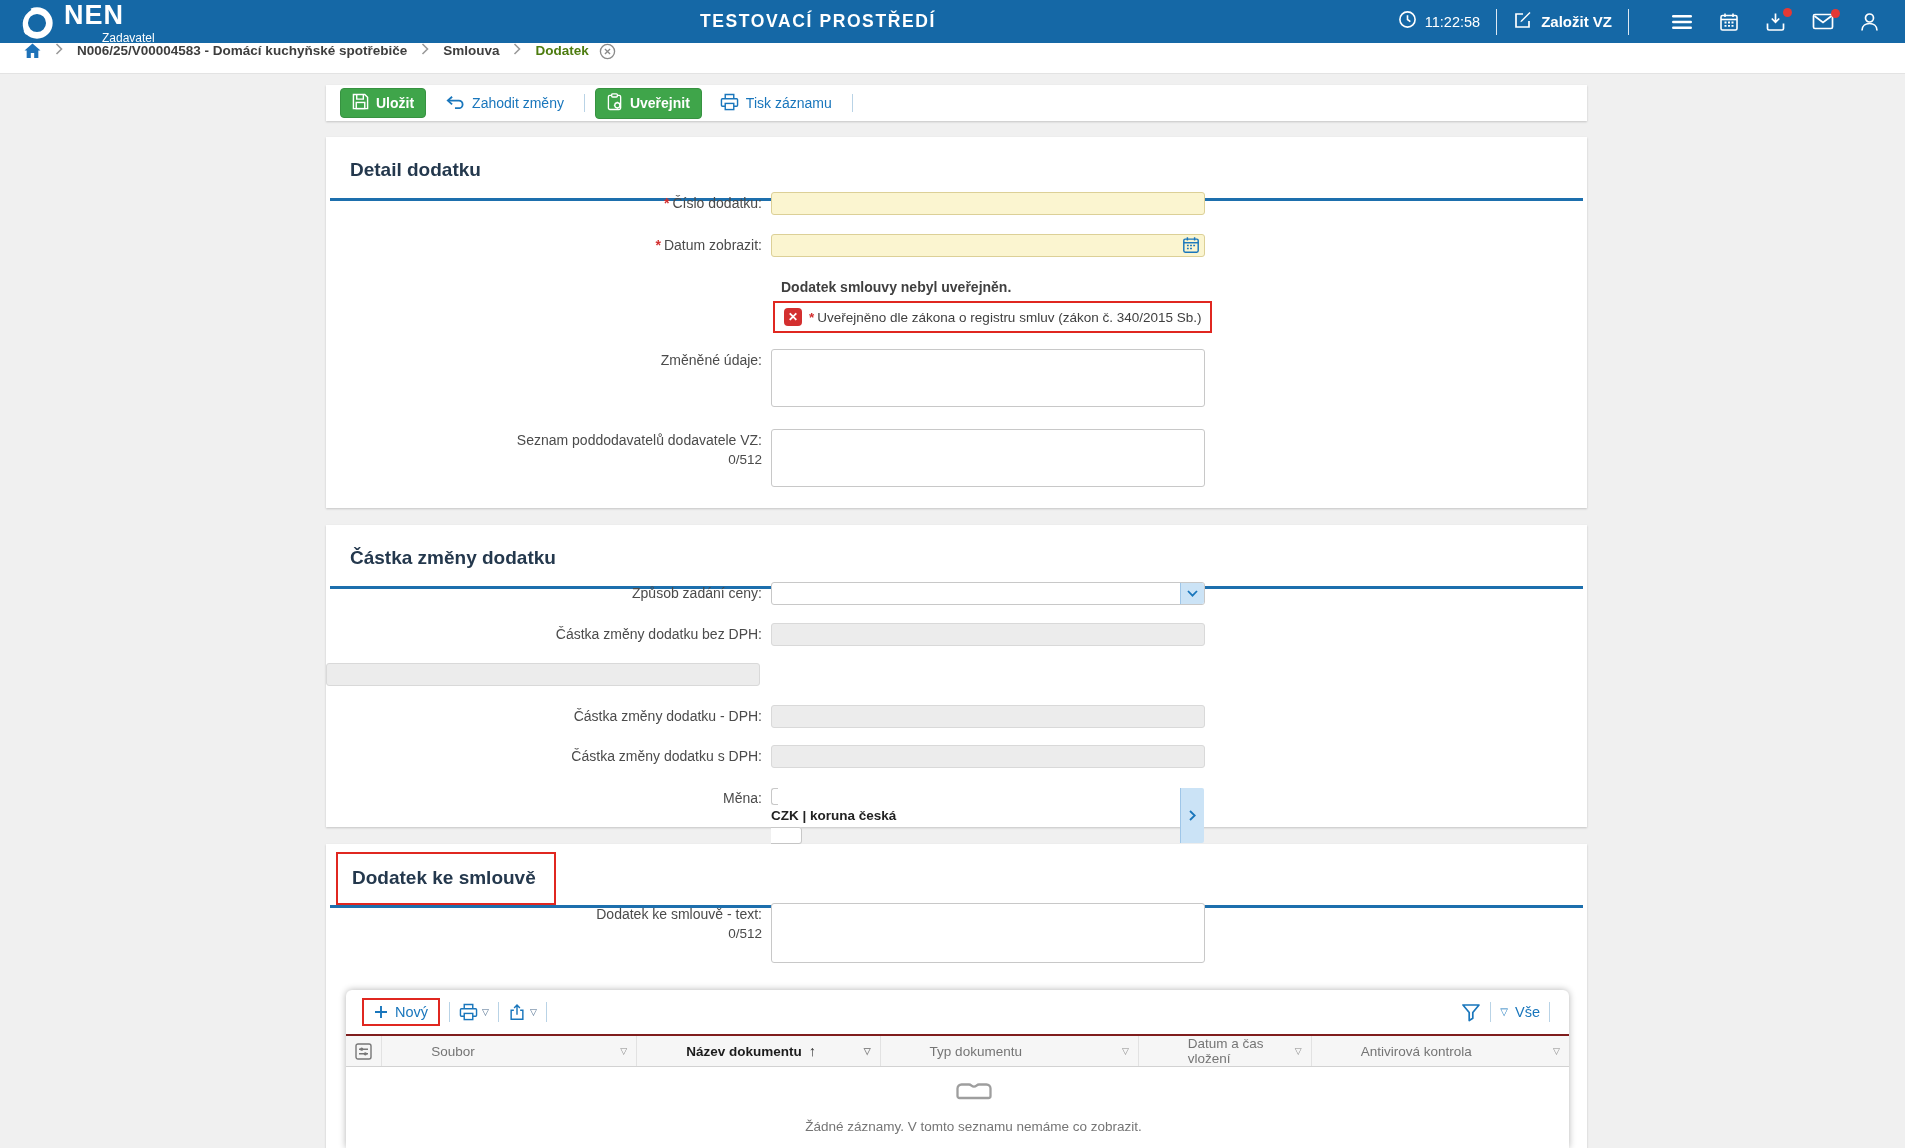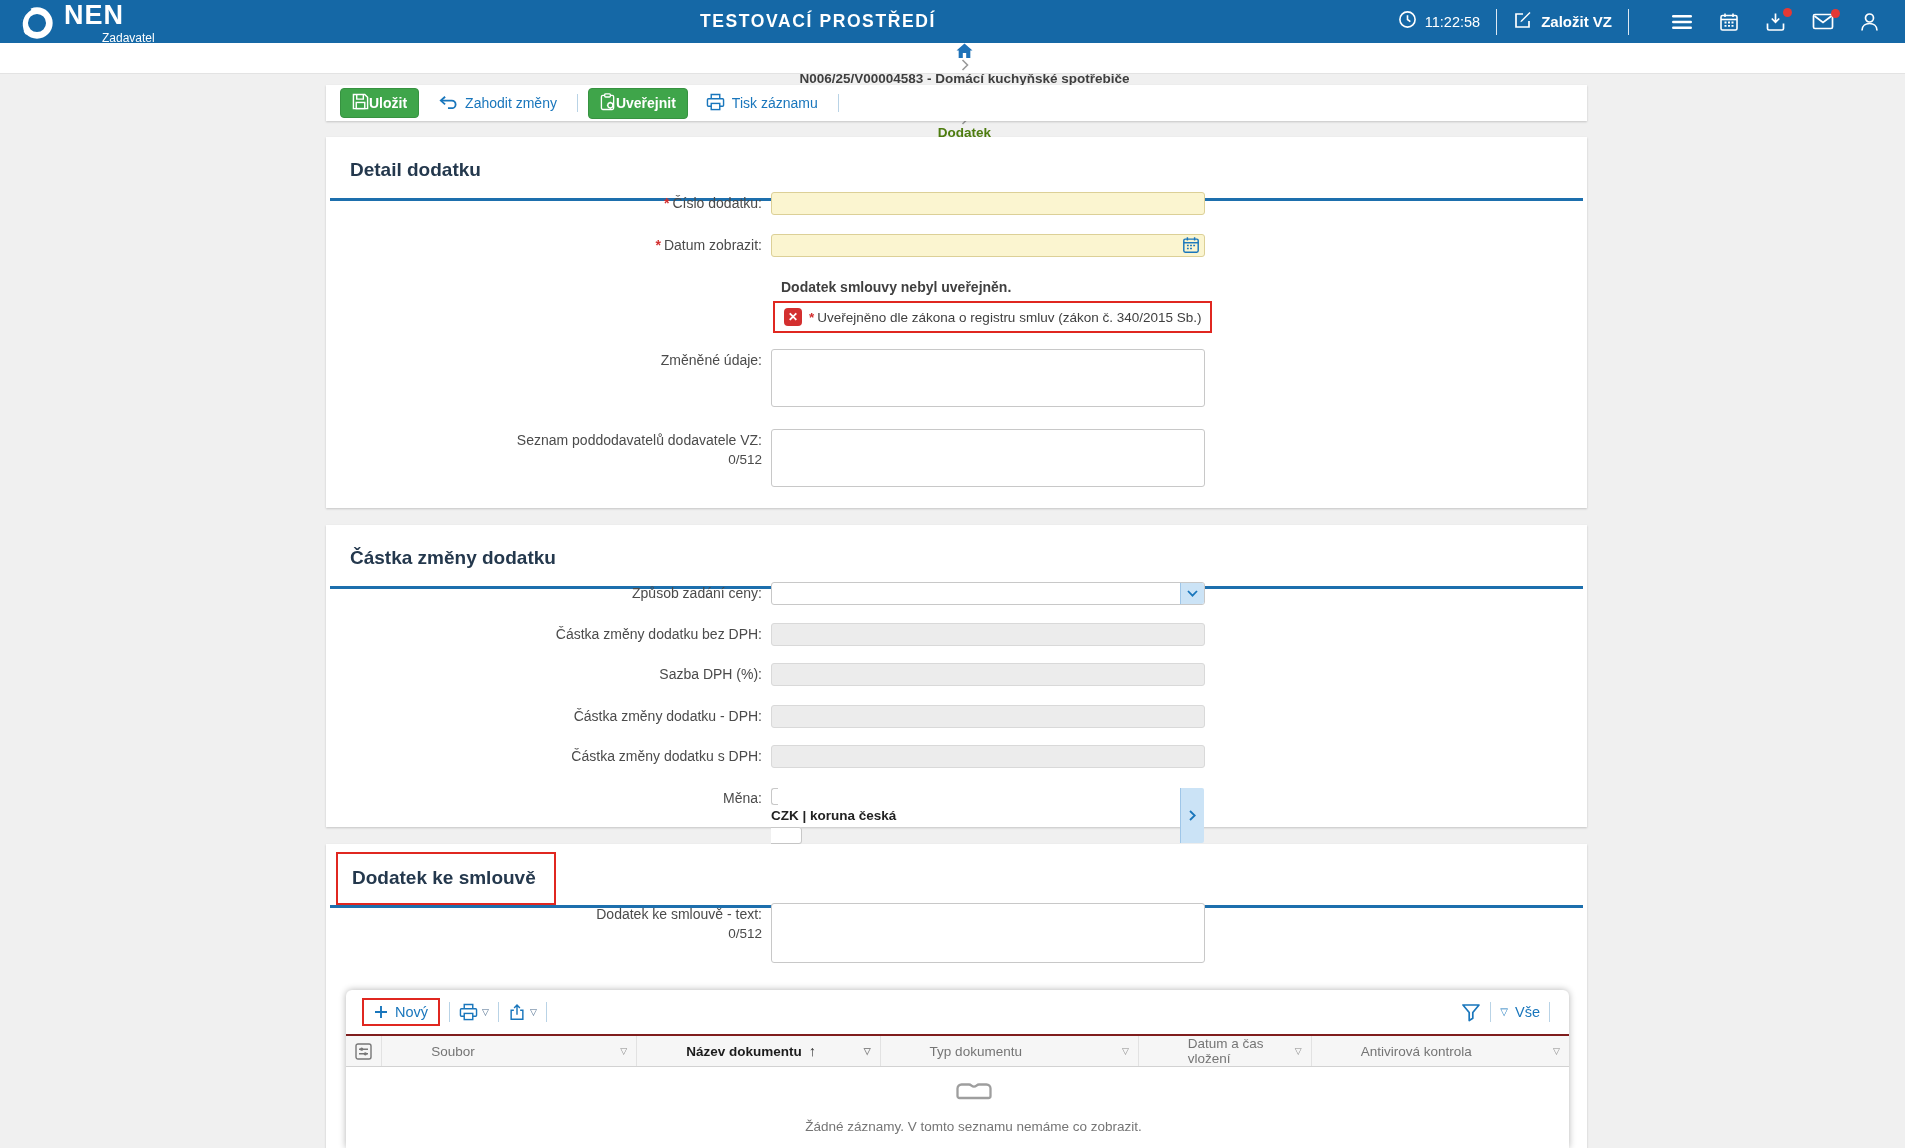--- a/index.html
+++ b/index.html
@@ -18,39 +18,39 @@
   .hsep { width:1px; height:26px; background:rgba(255,255,255,.85); margin:0 16px; }
   .hbtn { display:flex; align-items:center; gap:8px; cursor:pointer; }
   .hicon { position:relative; display:flex; align-items:center; justify-content:center; margin-left:26px; cursor:pointer; }
   .hicon:first-child { margin-left:0; }
   .clock-group { display:flex; align-items:center; gap:8px; }
   .clock-time { font-size:14.5px; }
   .newvz-label { font-size:15px; font-weight:bold; }
   .badge { position:absolute; top:-4px; right:-6px; width:9px; height:9px; border-radius:50%; background:#e53935; }
 
   
-  .breadcrumb { position:absolute; top:43px; left:0; width:100%; height:31px; background:#fff; display:flex; align-items:center; padding-left:24px; border-bottom:1px solid #e3e3e3;flex-direction:column; }
+  .breadcrumb { position:absolute; top:43px; left:0; width:100%; height:31px; background:#fff; display:flex; align-items:flex-start; padding-left:24px; border-bottom:1px solid #e3e3e3; }
   .bc-item { font-size:13.5px; font-weight:bold; color:#3e3e3e; cursor:pointer; }
   .bc-item.current { color:#4d7c0f; }
   .bc-chev { margin:0 14px; display:flex; }
   .bc-home { display:flex; cursor:pointer; }
   .bc-close { margin-left:10px; display:flex; cursor:pointer; }
 
   
   .panel { position:absolute; left:326px; width:1261px; background:#fff; box-shadow:0 1px 2px rgba(0,0,0,.18); }
   .toolbar-panel { top:85px; height:36px; display:flex; align-items:center; padding-left:14px; }
   .detail-panel { top:137px; height:371px; }
   .amount-panel { top:525px; height:302px; }
   .addendum-panel { top:844px; height:304px; }
 
   .section-title { margin:10px; padding:12px 14px 7px 14px; font-size:19px; font-weight:bold; color:#24384d; }
   .rule { height:3px; background:#1d6fad; margin:0 4px; }
 
   
-  .btn-green { display:inline-flex; align-items:center; gap:0; background:#3fa54a; color:#fff; border:1px solid #379241; border-radius:4px; padding:4px 11px; font-size:14px; font-weight:bold; cursor:pointer; margin-right:12px; }
+  .btn-green { display:inline-flex; align-items:center; gap:7px; background:#3fa54a; color:#fff; border:1px solid #379241; border-radius:4px; padding:4px 11px; font-size:14px; font-weight:bold; cursor:pointer; margin-right:12px; }
   .link-btn { display:inline-flex; align-items:center; gap:7px; color:#1976bc; font-size:14px; cursor:pointer; margin-right:4px; background:none; border:none; font-family:inherit; }
   .tsep { width:1px; height:18px; background:#b9d3e6; margin:0 10px; }
 
   
   .form-row { position:absolute; left:0; display:flex; align-items:flex-start; }
   .form-label { width:445px; text-align:right; padding-right:9px; font-size:14px; color:#4b4b4b; line-height:23px; }
   .form-label.multiline { line-height:17px; padding-top:3px; }
   .req { color:#d32f2f; margin-right:3px; font-weight:bold; }
   .counter { display:block; font-size:13.5px; color:#4b4b4b; margin-top:2px; }
   .field { height:23px; width:434px; border:1px solid #c8c8c8; border-radius:3px; background:#fff; font-family:inherit; font-size:13.5px; padding:0 6px; color:#333; }
@@ -308,21 +308,20 @@
         </span>
       </span>
     </div>
 
     <div class="form-row" style="top:98px">
       <label class="form-label">Částka změny dodatku bez DPH:</label>
       <input class="field disabled" disabled="" style="">
     </div>
 
     <div class="form-row" style="top:138px">
-      <label class="form-label">Sazba DPH (%):</label>
       <input class="field disabled" disabled="" style="">
     </div>
 
     <div class="form-row" style="top:180px">
       <label class="form-label">Částka změny dodatku - DPH:</label>
       <input class="field disabled" disabled="" style="">
     </div>
 
     <div class="form-row" style="top:220px">
       <label class="form-label">Částka změny dodatku s DPH:</label>

